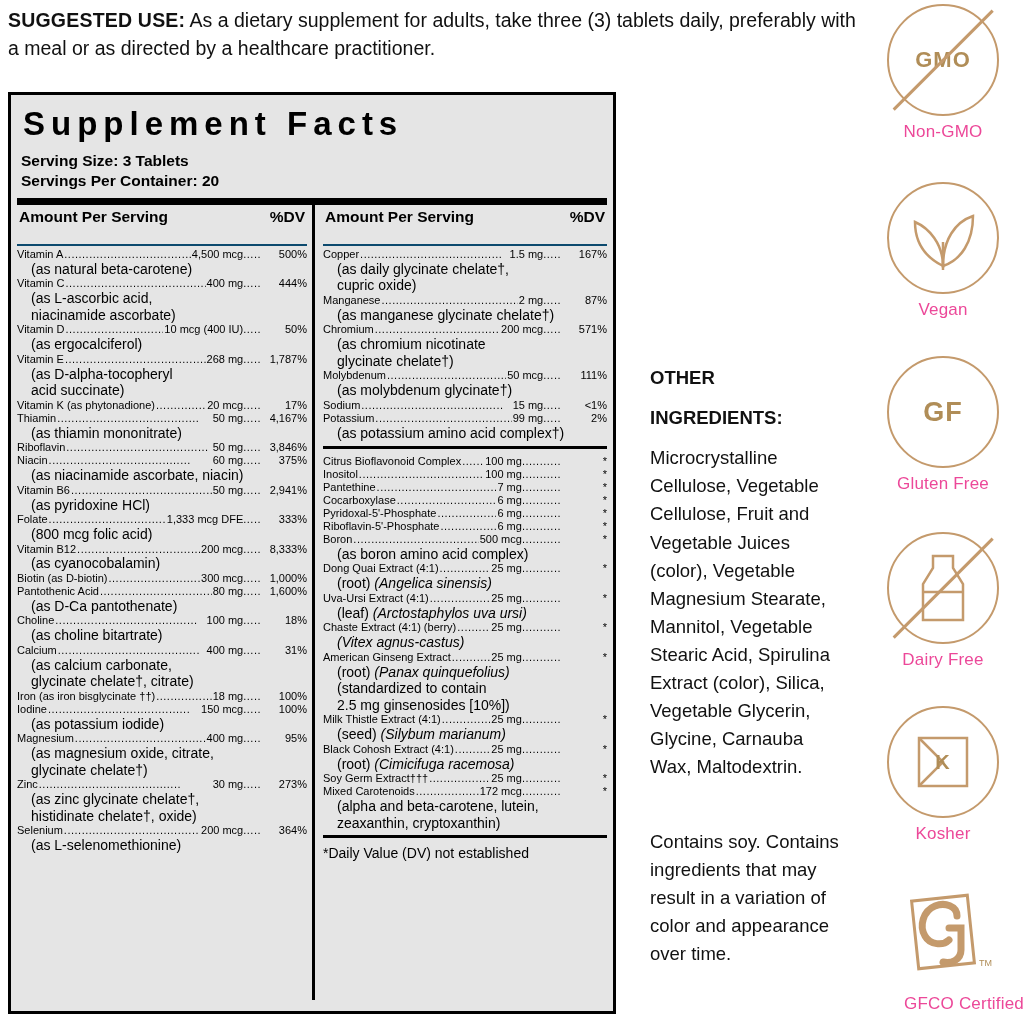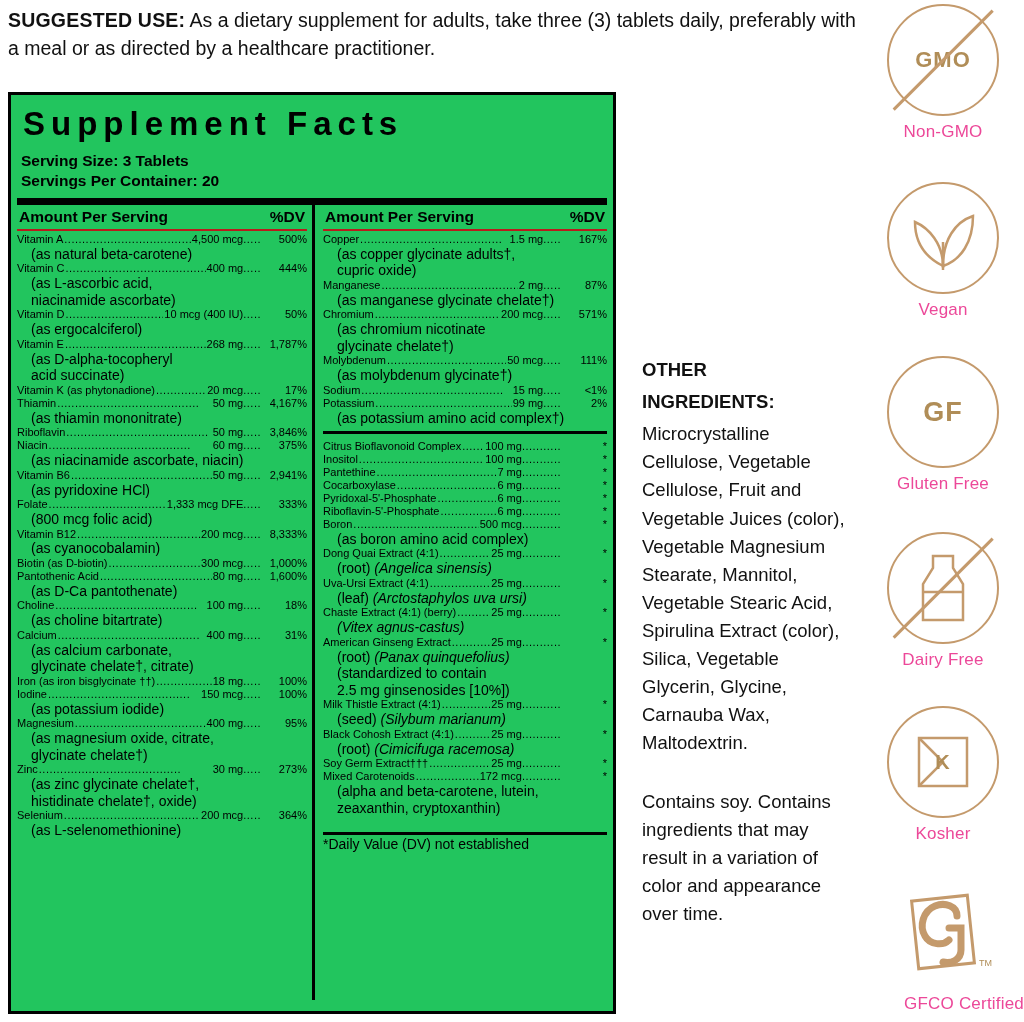--- a/index.html
+++ b/index.html
@@ -30,21 +30,21 @@
   .suggested-use .lbl { font-weight: bold; letter-spacing: .2px; }
 
   
   .panel {
     position: absolute;
     left: 8px;
     top: 92px;
     width: 608px;
     height: 922px;
     border: 3px solid #000;
-    background: #22c55e;
+    background: #e5e5e5;
     padding: 4px 6px 0 6px;
   }
   .sf-title {
     font-size: 33px;
     font-weight: bold;
     letter-spacing: 6px;
     margin: 6px 0 8px 6px;
     font-family: "Liberation Sans", sans-serif;
   }
   .serving {
@@ -66,22 +66,22 @@
     position: relative;
   }
   .col.left { padding-right: 5px; }
   .col.right { padding-left: 8px; border-left: 3px solid #000; }
 
   .colhead {
     display: flex;
     justify-content: space-between;
     font-size: 15.5px;
     font-weight: bold;
-    padding: 3px 2px 3px 2px;
-    border-bottom: 2px solid #b91c1c;
+    padding: 3px 2px 18px 2px;
+    border-bottom: 2px solid #0c4a6e;
   }
   .rows { padding-top: 2px; }
 
   .row {
     font-size: 11px;
     line-height: 1.18;
     white-space: nowrap;
     display: flex;
     align-items: baseline;
   }
@@ -109,38 +109,38 @@
     line-height: 1.18;
     padding-left: 14px;
     white-space: nowrap;
   }
   .divider {
     border-top: 3px solid #000;
     margin: 5px 0 4px 0;
   }
   .footnote {
     font-size: 14px;
-    padding-top: 1px;
+    padding-top: 7px;
     border-top: 3px solid #000;
-    margin-top: 16px;
+    margin-top: 4px;
     white-space: nowrap;
   }
 
   
   .other {
     position: absolute;
     left: 638px;
     top: 352px;
     width: 218px;
     font-size: 18.5px;
     line-height: 1.52;
     color: #111;
   }
   .other .hd { font-weight: bold; }
-  .other p { margin: 4px; }
+  .other p { margin: 12px; }
   .other .gap { height: 22px; }
 
   
   .badges {
     position: absolute;
     left: 862px;
     top: 0;
     width: 162px;
     height: 1022px;
   }
@@ -384,21 +384,21 @@
           <span>%DV</span>
         </div>
         <div class="rows" id="right-rows">
             <div class="row">
               <span class="nm">Copper </span>
               <span class="dots">........................................</span>
               <span class="amt">1.5 mg</span>
               <span class="dots2"> .....</span>
               <span class="dv">167%</span>
             </div>
-            <div class="sub">(as copper glycinate adults†,</div>
+            <div class="sub">(as daily glycinate chelate†,</div>
             <div class="sub">cupric oxide)</div>
             <div class="row">
               <span class="nm">Manganese </span>
               <span class="dots">........................................</span>
               <span class="amt">2 mg</span>
               <span class="dots2"> .....</span>
               <span class="dv">87%</span>
             </div>
             <div class="sub">(as manganese glycinate chelate†)</div>
             <div class="row">

